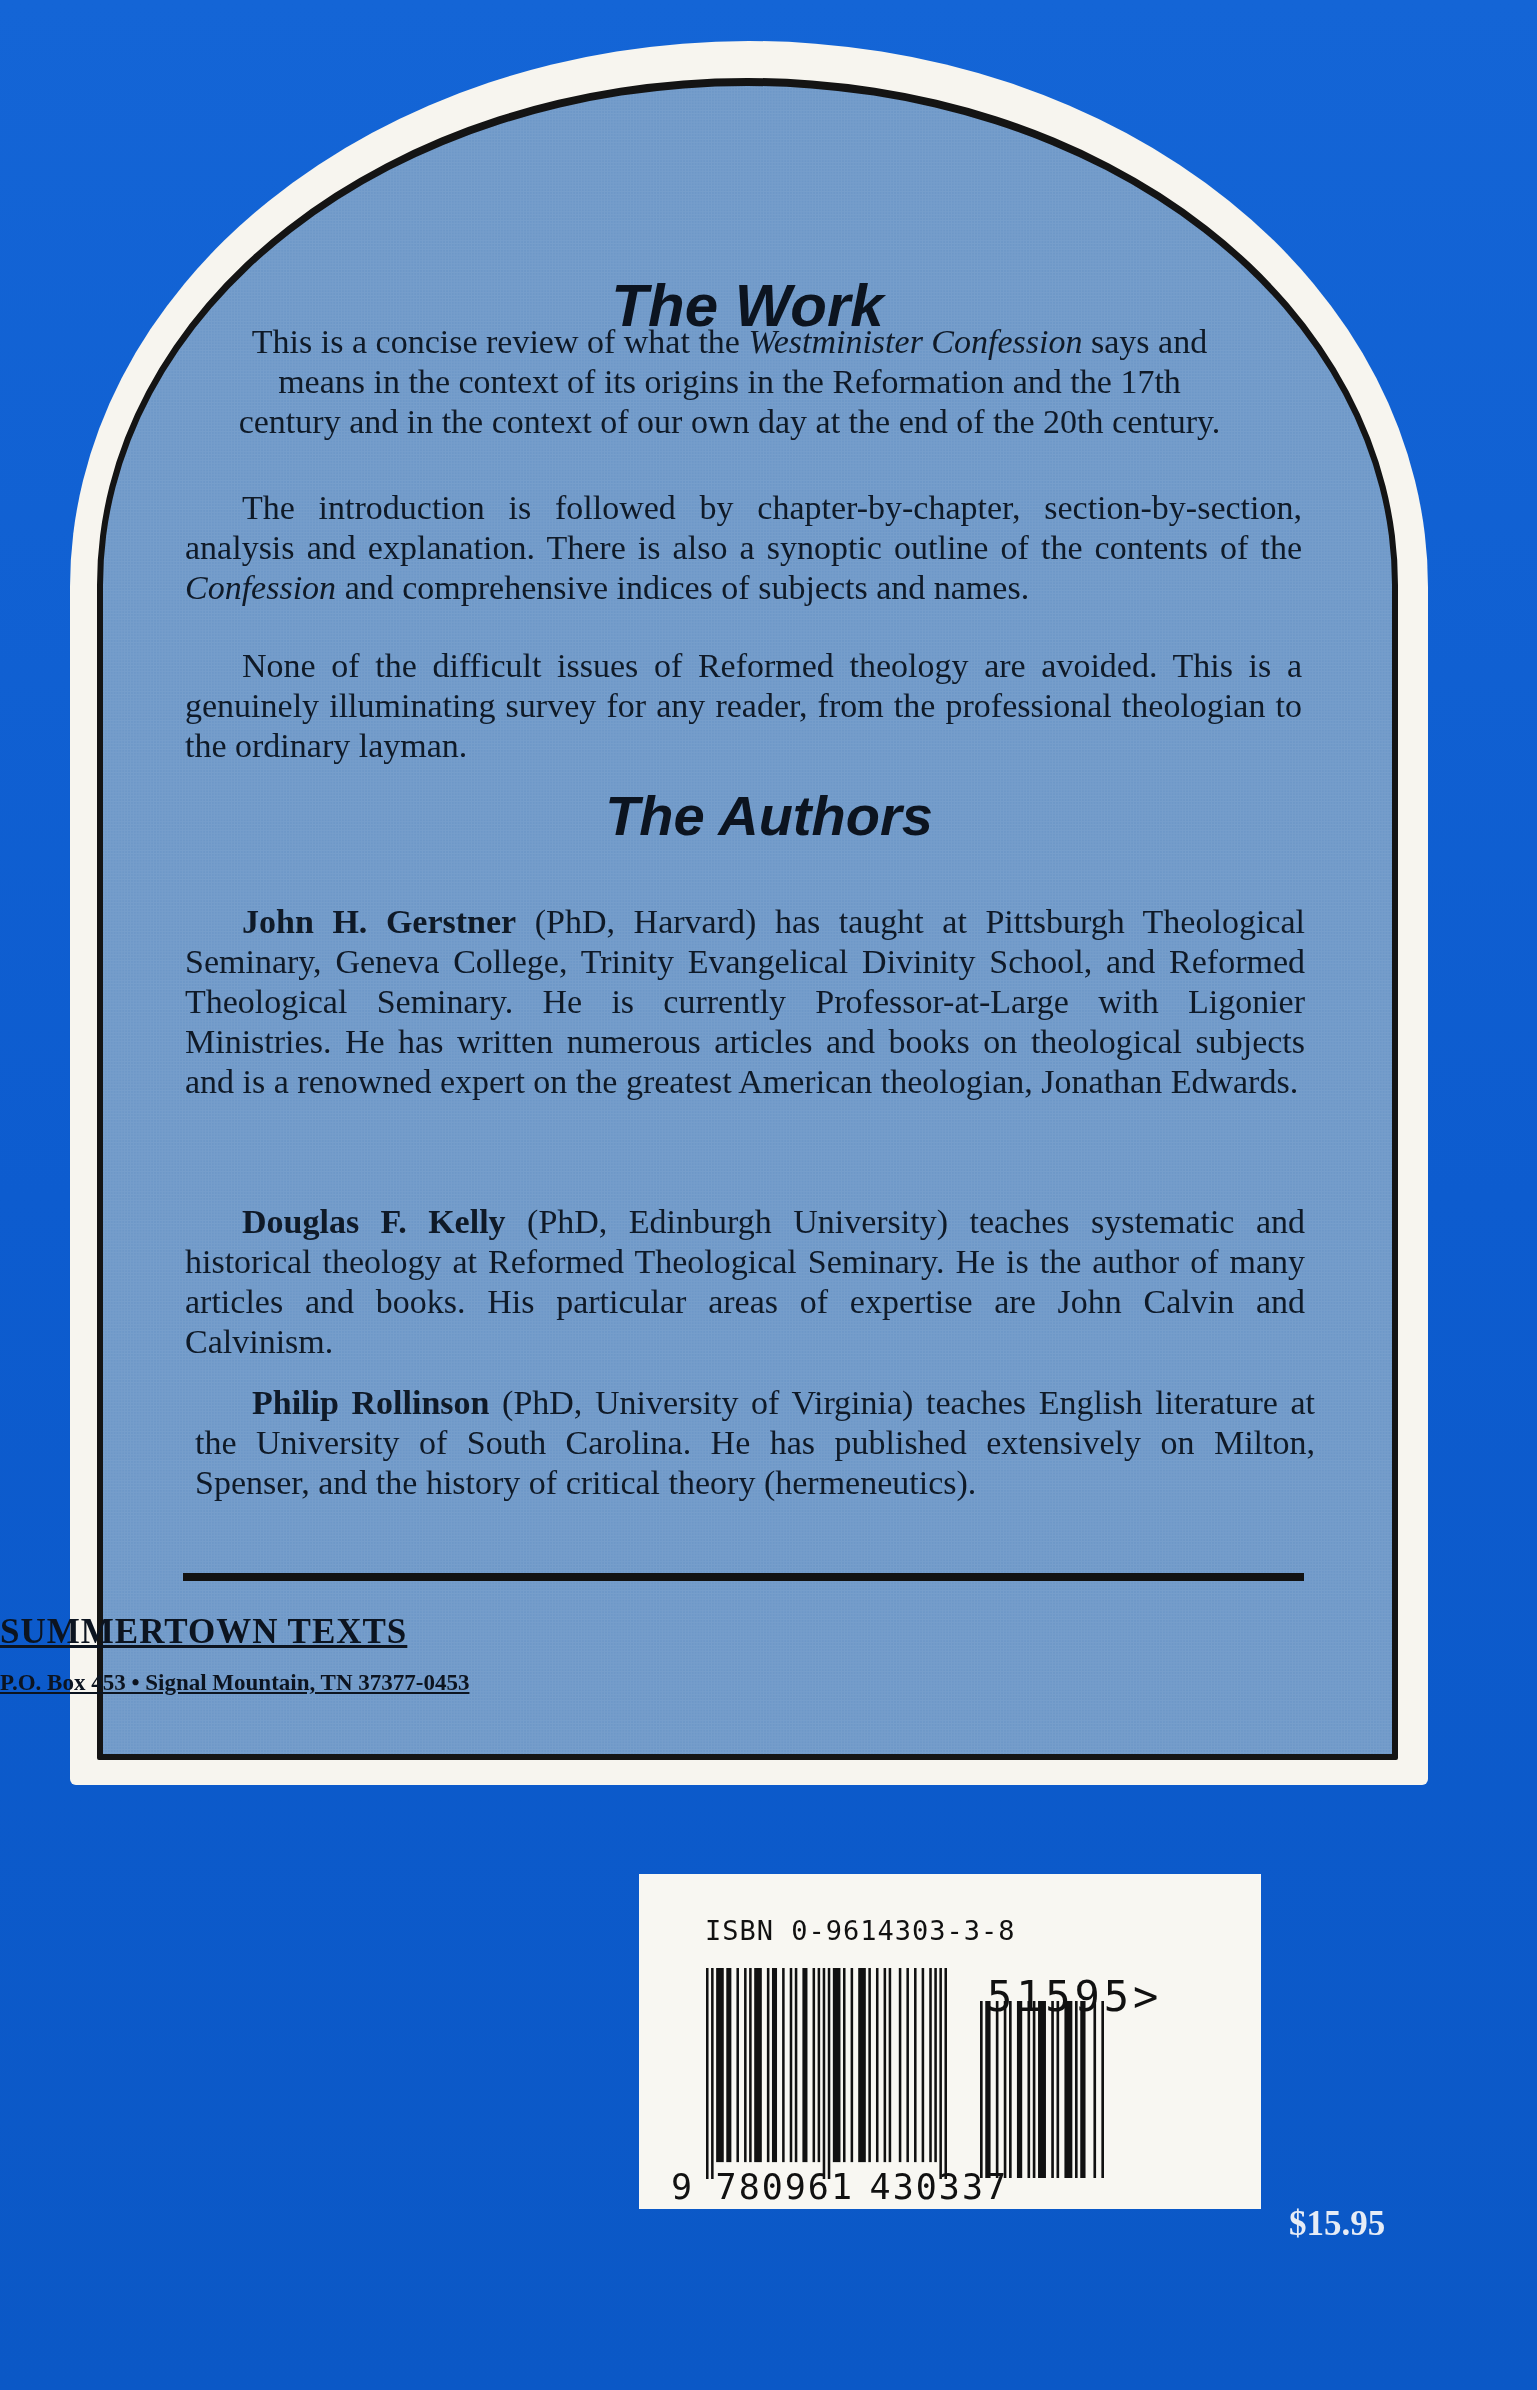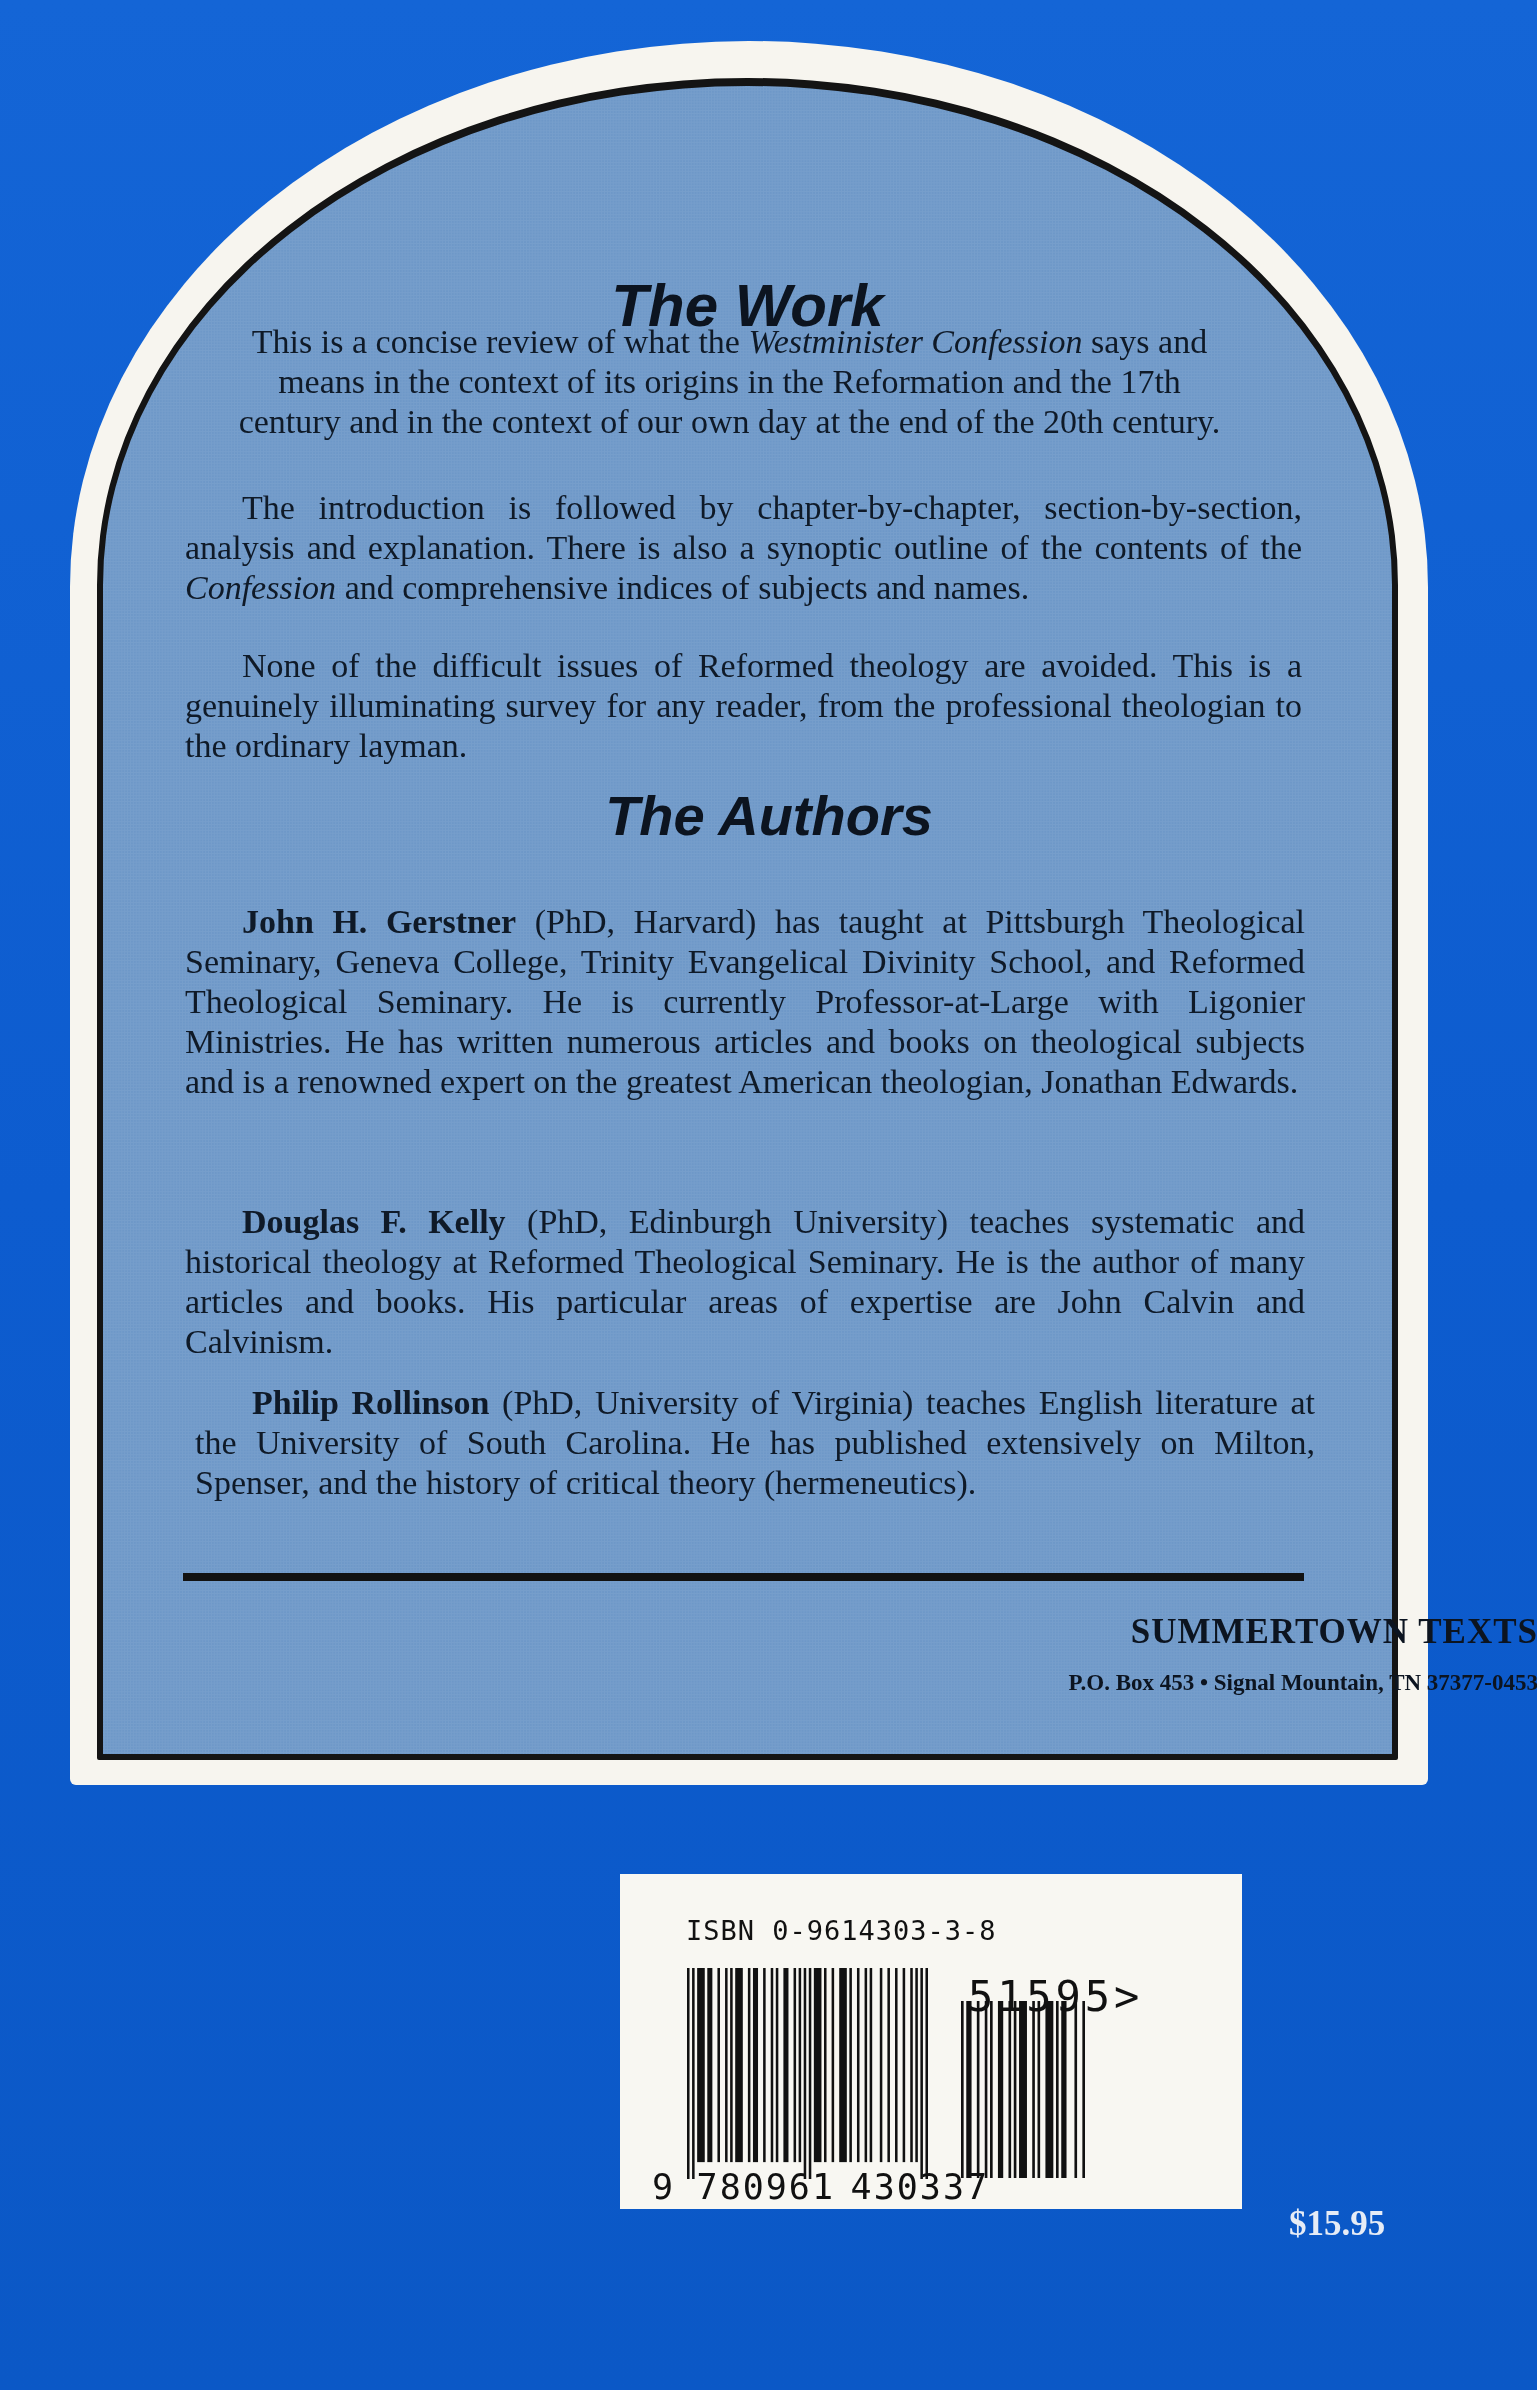--- a/index.html
+++ b/index.html
@@ -45,28 +45,29 @@
   .work-p2 { top: 488px; left: 185px; width: 1117px; }
   .work-p3 { top: 646px; left: 185px; width: 1117px; }
   .auth-1 { top: 902px; left: 185px; width: 1120px; line-height: 40px; }
   .auth-2 { top: 1202px; left: 185px; width: 1120px; line-height: 40px; }
   .auth-3 { top: 1383px; left: 195px; width: 1120px; line-height: 40px; }
   .rule {
     position: absolute; left: 183px; top: 1573px; width: 1121px; height: 7.8px;
     background: #121212;
   }
   .publisher {
-    position: absolute; left: 0; width: 100%; text-align: right;
+    position: absolute; left: 0; width: 100%; text-align: left;
     font-weight: bold; color: #0c1420;
     font-family: "Liberation Serif", "DejaVu Serif", serif;
+    text-decoration: underline;
   }
   .pub-name { top: 1612px; font-size: 35px; letter-spacing: 1px; }
   .pub-addr { top: 1670px; font-size: 23px; }
   .barcode-label {
-    position: absolute; left: 620px; top: 1874px; width: 622px; height: 335px;
+    position: absolute; left: 639px; top: 1874px; width: 622px; height: 335px;
     background: #f8f7f2;
   }
   .isbn-text {
     position: absolute; left: 66px; top: 41px; font-size: 27px; color: #111;
     font-family: "DejaVu Sans Mono", "Liberation Mono", monospace; letter-spacing: 1px;
   }
   .bars-main { position: absolute; left: 67px; top: 94px; width: 241px; height: 211px; }
   .bars-addon { position: absolute; left: 341px; top: 127px; width: 124px; height: 177px; }
   .ean-text {
     position: absolute; left: 32px; top: 293px; font-size: 35px; color: #111;

